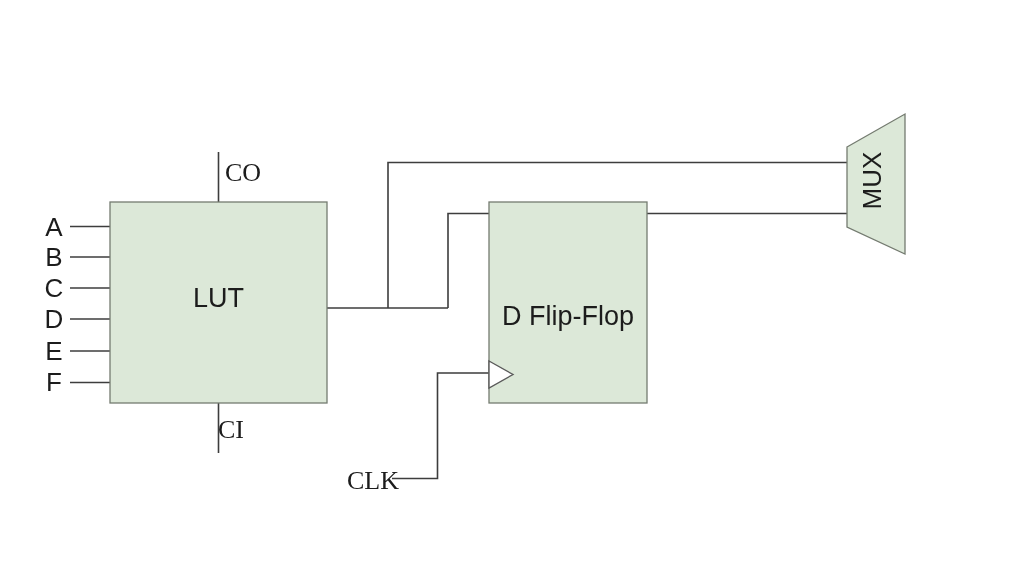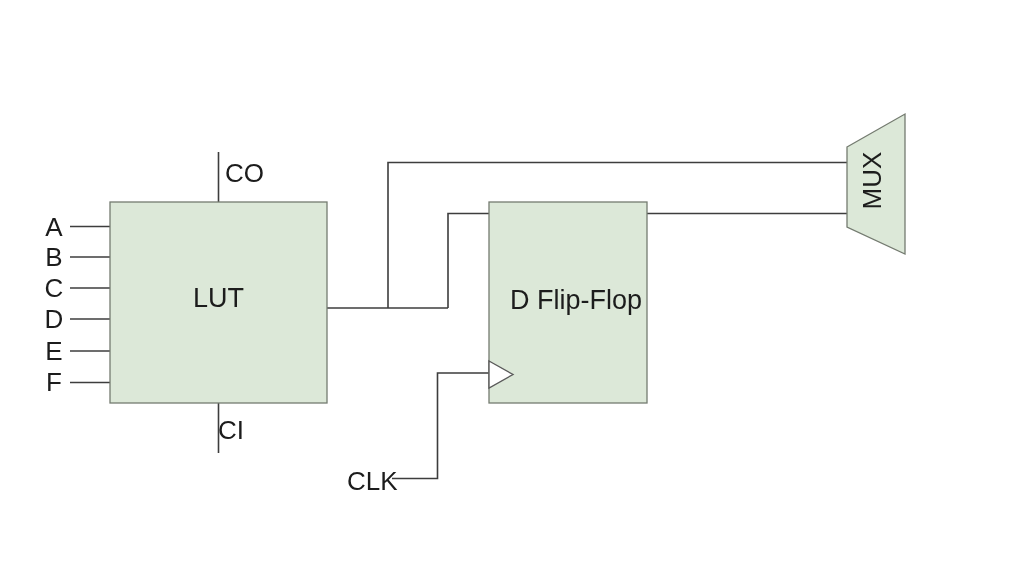--- a/index.html
+++ b/index.html
@@ -4,26 +4,26 @@
 <style>
   html,body{margin:0;padding:0;background:#ffffff;}
   .stage{
     position:relative;width:1030px;height:580px;background:#ffffff;
     font-family:"Liberation Sans",sans-serif;color:#1c1c1c;overflow:hidden;
   }
   .shapes{position:absolute;left:0;top:0;width:1030px;height:580px;}
   .block{fill:#dce8d8;stroke:#747b70;stroke-width:1.3px;}
   .clk-tri{fill:#ffffff;stroke:#5a5a5a;stroke-width:1.4px;}
   .wire{fill:none;stroke:#3d3d3d;stroke-width:1.6px;}
-  .lbl{position:absolute;font-size:26px;line-height:30px;white-space:nowrap;}
+  .lbl{position:absolute;font-size:26px;line-height:30px;white-space:nowrap;font-family:Liberation Serif, serif;}
   .in-lbl{position:absolute;left:35px;width:38px;text-align:center;font-size:26px;line-height:30px;}
   .block-lbl{position:absolute;display:flex;align-items:center;justify-content:center;font-size:27px;}
   .lut-lbl{left:110px;top:202px;width:217px;height:201px;border-radius:21px;}
   .lut-lbl>span{transform:translateY(-4px);}
-  .dff-lbl{left:489px;top:186px;width:158px;height:201px;margin-left:8px;}
+  .dff-lbl{left:489px;top:202px;width:158px;height:201px;}
   .dff-lbl>span{transform:translateY(14px);}
   .mux-lbl{position:absolute;left:845px;top:152px;width:56px;height:56px;
     display:flex;align-items:center;justify-content:center;font-size:26px;}
   .mux-lbl>span{transform:rotate(-90deg);}
 </style>
 </head>
 <body>
 
 <div class="stage">
 

